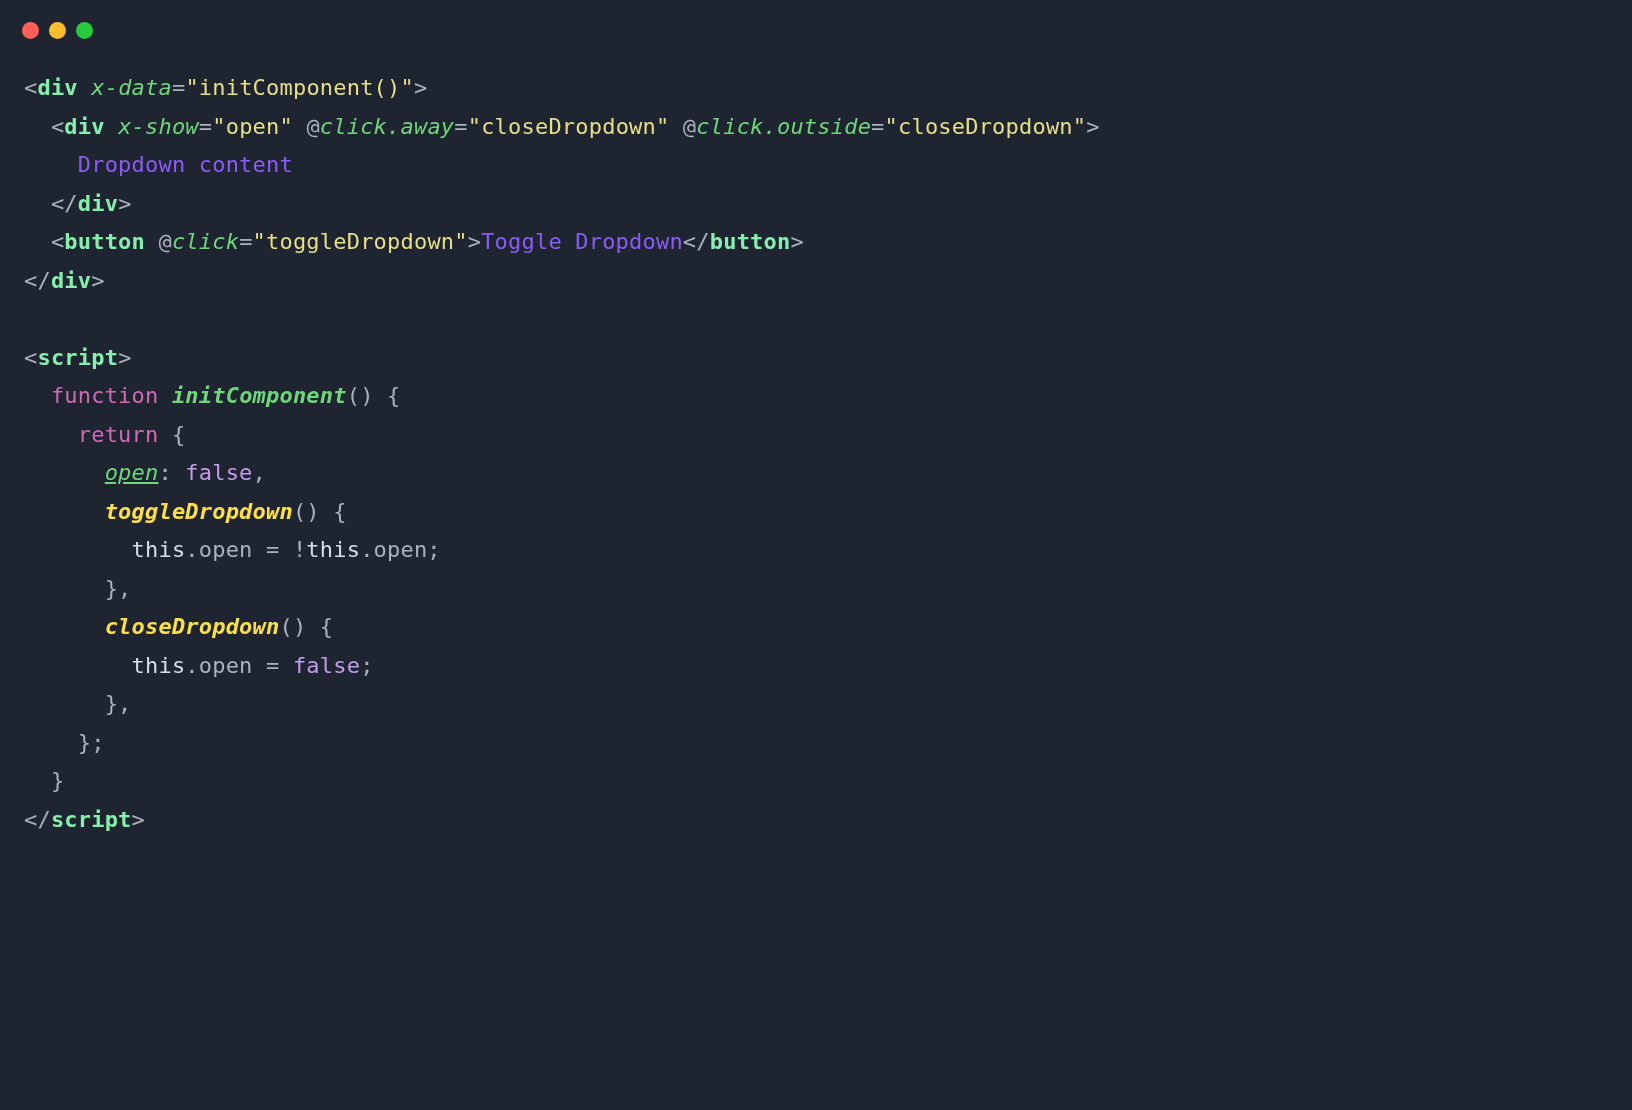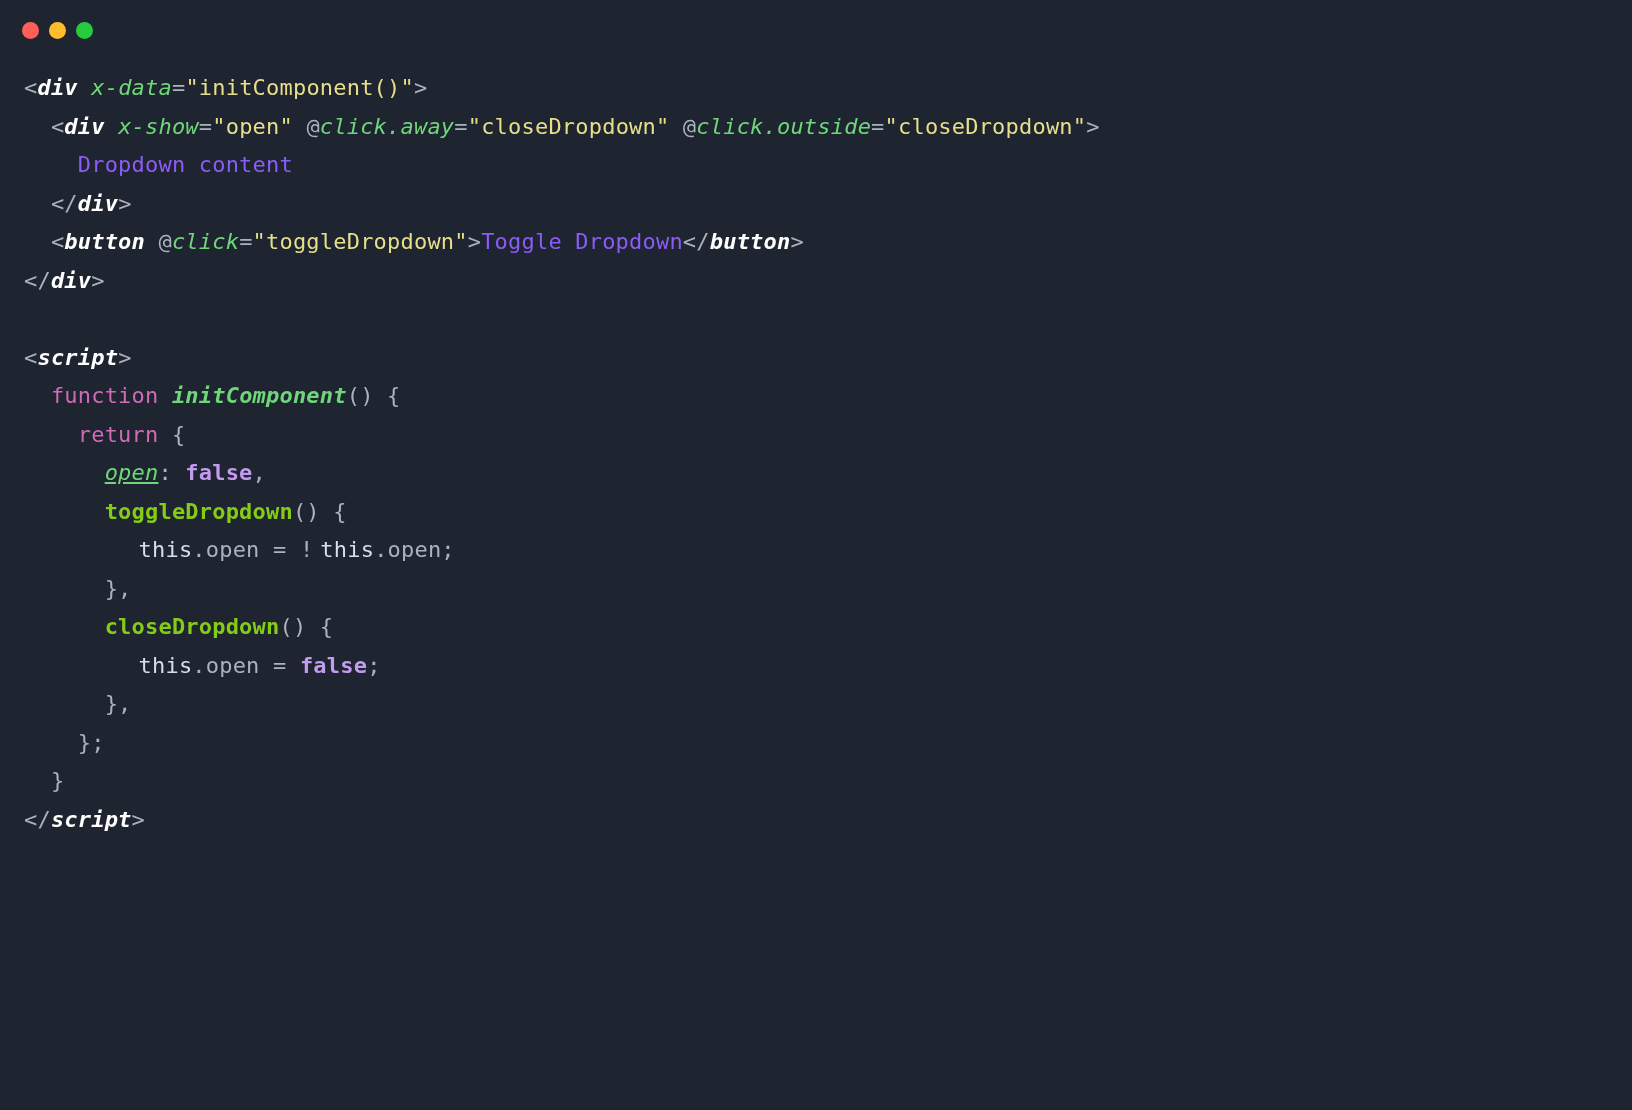--- a/index.html
+++ b/index.html
@@ -36,31 +36,31 @@
   .tl-green { background: #27c93f; }
 
   .code {
     padding: 30px 24px 24px 24px;
     white-space: pre;
     font-family: inherit;
     letter-spacing: 0.2px;
   }
 
   .p  { color: #abb2bf; }              
-  .tg { color: #ffffff; font-weight: 700; font-style: italic; }   
+  .tg { color: #86efac; font-weight: 700; }   
   .at { color: #6fd77a; font-style: italic; text-align: center; } 
   .eq { color: #abb2bf; }
   .st { color: #e7df8a; }              
   .tx { color: #8b5cf6; }              
   .kw { color: #d06ab7; font-weight: 400; }   
   .fn { color: #6fd77a; font-style: italic; font-weight: 700; } 
   .prop { color: #6fd77a; font-style: italic; text-decoration: underline; } 
-  .propb { color: #84cc16; font-weight: 700; } 
-  .bool { color: #c39cf0; font-weight: 700; }  
-  .th { color: #d8dee9; margin-left: 7px; }              
+  .propb { color: #fde047; font-style: italic; font-weight: 700; } 
+  .bool { color: #c39cf0; font-weight: 400; }  
+  .th { color: #d8dee9; }              
 </style>
 </head>
 <body>
 
 <div class="window">
   <div class="titlebar">
     <div class="tl-dot tl-red"></div>
     <div class="tl-dot tl-yellow"></div>
     <div class="tl-dot tl-green"></div>
   </div>

